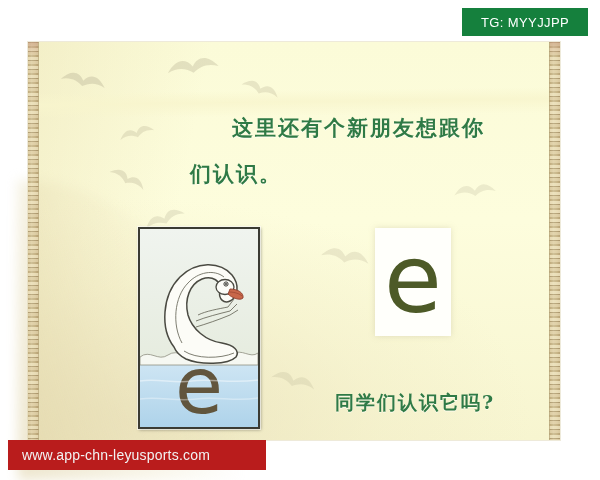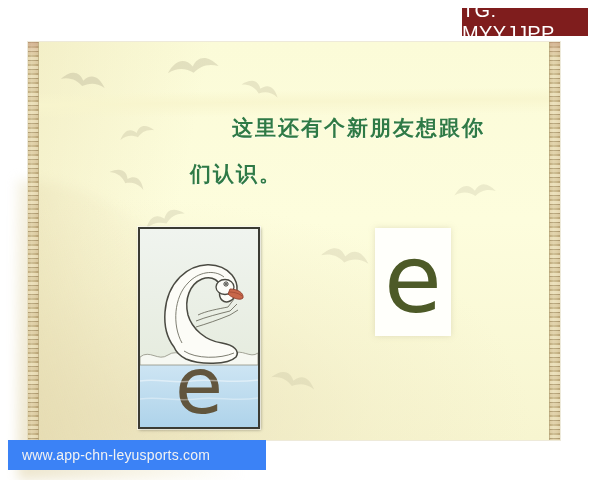--- a/index.html
+++ b/index.html
@@ -141,35 +141,35 @@
     margin-top: -4px;
   }
 
   
   .tg-badge {
     position: absolute;
     left: 462px;
     top: 8px;
     width: 126px;
     height: 28px;
-    background: #7f1d1d;
+    background: #15803d;
     color: #ffffff;
-    font-size: 20px;
+    font-size: 13px;
     display: flex;
     align-items: center;
     justify-content: center;
     letter-spacing: 0.4px;
   }
   .wm-bar {
     position: absolute;
     left: 8px;
     top: 440px;
     width: 258px;
     height: 30px;
-    background: #3b82f6;
+    background: #b91c1c;
     color: #f2f2f2;
     font-size: 14px;
     display: flex;
     align-items: center;
     padding-left: 14px;
     box-sizing: border-box;
     letter-spacing: 0.2px;
   }
 </style>
 </head>
@@ -227,20 +227,21 @@
           <path d="M1 10 C7 2, 13 2, 17 8 C21 2, 27 2, 33 10 C26 7, 21 9, 17 12 C13 9, 8 7, 1 10 Z" fill="rgba(172,166,136,0.20)"></path>
         </svg>
     </div>
 
     <div class="edge edge-left"></div>
     <div class="edge edge-right"></div>
   </div>
 
   <div class="cn-text line1">这里还有个新朋友想跟你</div>
   <div class="cn-text line2">们认识。</div>
+  <div class="cn-text line3">同学们认识它吗?</div>
 
   <div class="swan-frame">
     <svg viewBox="0 0 118 198" xmlns="http://www.w3.org/2000/svg">
       <defs>
         <linearGradient id="skyg" x1="0" y1="0" x2="0" y2="1">
           <stop offset="0%" stop-color="#f0f4ef"></stop>
           <stop offset="100%" stop-color="#e6ecdf"></stop>
         </linearGradient>
         <linearGradient id="waterg" x1="0" y1="0" x2="0" y2="1">
           <stop offset="0%" stop-color="#cfe6f4"></stop>

